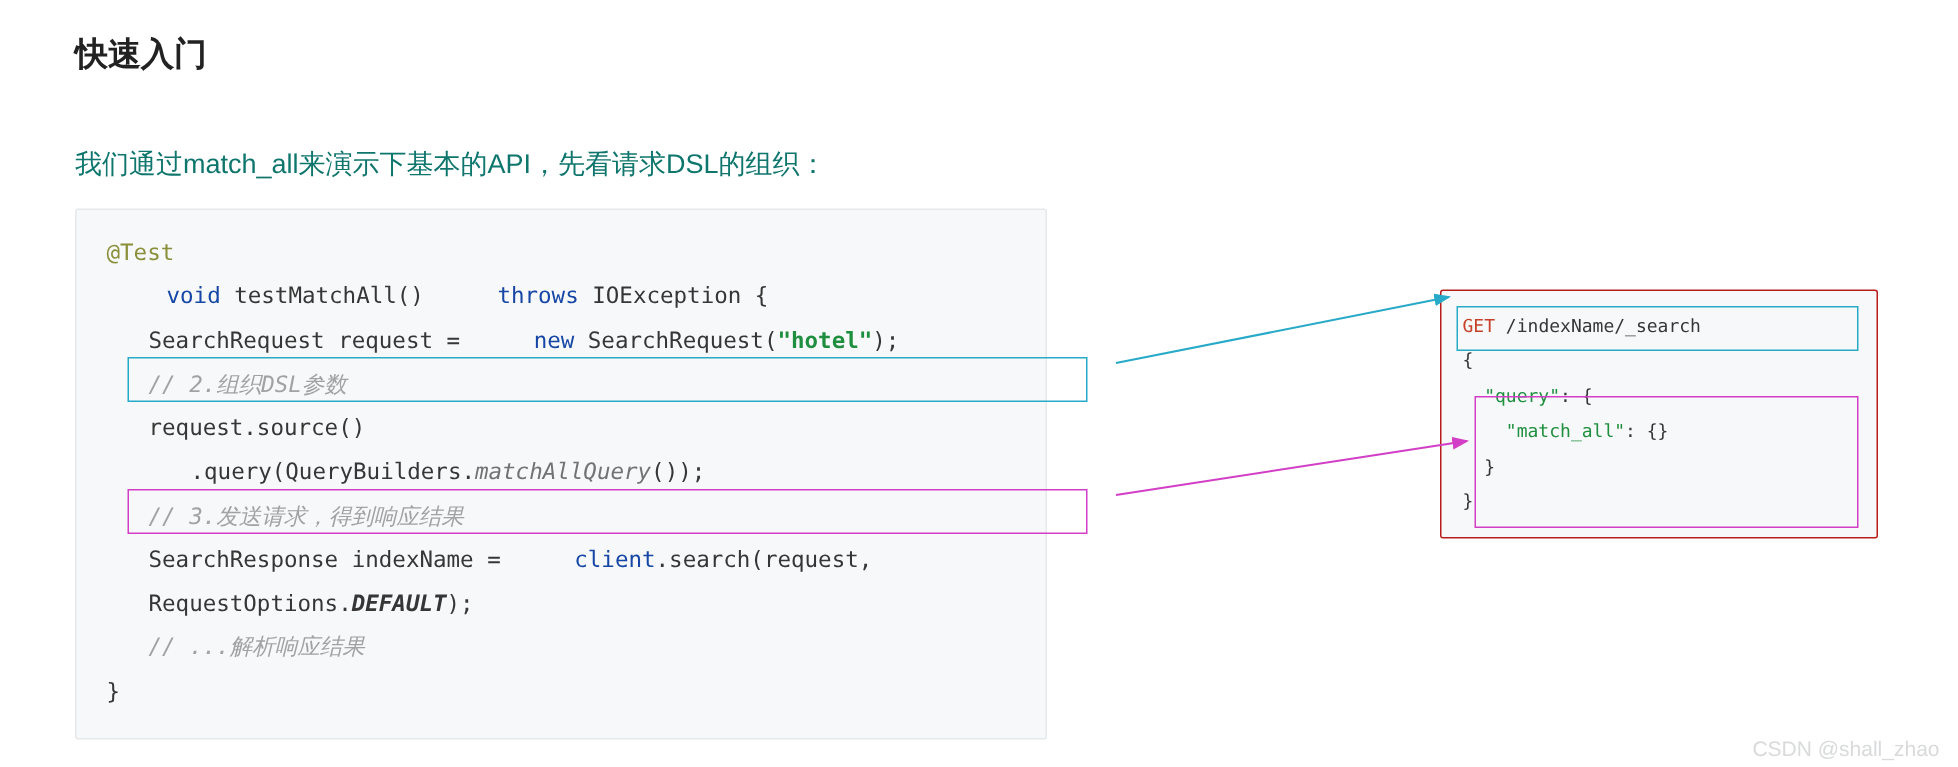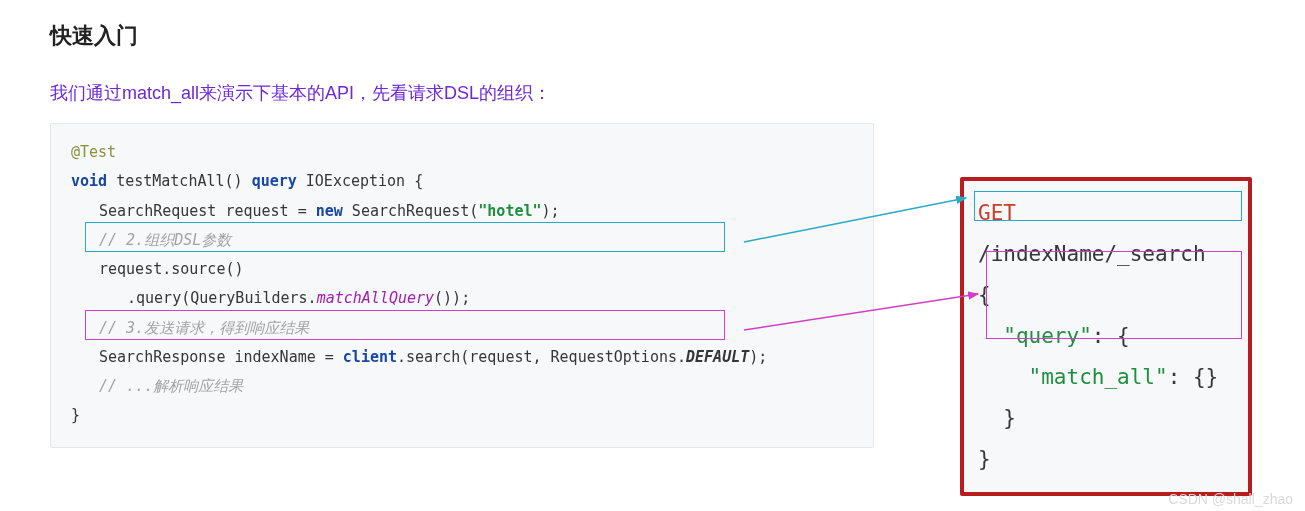--- a/index.html
+++ b/index.html
@@ -12,68 +12,68 @@
     padding: 0 50px;
   }
   h2 {
     font-size: 22px;
     font-weight: 700;
     color: #222;
     padding-top: 21px;
   }
   .intro {
     font-size: 18px;
-    color: #6d28d9;
-    margin-top: 30px;
+    color: #0f766e;
+    margin-top: 46px;
     margin-bottom: 18px;
   }
   .code-outer {
     position: relative;
   }
   .code-panel {
     background: #f7f8f9;
     border: 1px solid #e6e8ea;
     border-radius: 2px;
-    width: 824px;
+    width: 648px;
     padding: 14px 20px 16px;
     font-family: Consolas, Menlo, monospace;
     font-size: 15px;
     line-height: 1.95;
     color: #363636;
     position: relative;
   }
   .anno { color: #8a8f3a; }
-  .kw { color: #1646a6; font-weight: 700; }
+  .kw { color: #1646a6; font-weight: 400; margin-left: 40px; }
   .cmt { color: #a0a2a4; font-style: italic; }
   .str { color: #1e8f3f; font-weight: 700; }
-  .mth { color: #a21caf; font-style: italic; }
+  .mth { color: #737373; font-style: italic; }
   .const { font-weight: 700; font-style: italic; }
   .ind1 { padding-left: 28px; display: inline-block; }
   .ind2 { padding-left: 56px; display: inline-block; }
 
   .hl-box {
     position: absolute;
     background: transparent;
     z-index: 2;
     pointer-events: none;
   }
   .hl-teal  { border: 1.5px solid #27aac8; }
   .hl-pink  { border: 1.5px solid #d23ec5; }
 
   .dsl-panel {
     position: absolute;
     top: 54px;
     left: 910px;
     width: 292px;
     background: #f7f8f9;
-    border: 4px solid #b91c1c;
+    border: 1px solid #b91c1c;
     border-radius: 2px;
     padding: 12px 14px 12px;
     font-family: Consolas, Menlo, monospace;
-    font-size: 21px;
+    font-size: 12px;
     line-height: 1.95;
     color: #363636;
   }
   .dsl-panel .dsl-get { color: #c8402a; }
   .dsl-panel .jstr { color: #1e8f3f; }
 
   svg.connectors {
     position: absolute;
     top: 0; left: 0;
     width: 1305px;
@@ -95,21 +95,21 @@
 <body>
 
 <h2>快速入门</h2>
 <p class="intro">我们通过match_all来演示下基本的API，先看请求DSL的组织：</p>
 
 <div class="code-outer">
 
   <div class="code-panel">
     <div><span class="anno">@Test</span></div>
     <div>
-      <span class="kw">void</span><span> testMatchAll() </span><span class="kw">query</span><span> IOException {</span>
+      <span class="kw">void</span><span> testMatchAll() </span><span class="kw">throws</span><span> IOException {</span>
     </div>
     <div><span class="ind1"><span>SearchRequest request = </span><span class="kw">new</span><span> SearchRequest(</span><span class="str">"hotel"</span><span>);</span></span></div>
     <div><span class="ind1 cmt">// 2.组织DSL参数</span></div>
     <div><span class="ind1">request.source()</span></div>
     <div><span class="ind2"><span>.query(QueryBuilders.</span><span class="mth">matchAllQuery</span><span>());</span></span></div>
     <div><span class="ind1 cmt">// 3.发送请求，得到响应结果</span></div>
     <div><span class="ind1"><span>SearchResponse indexName = </span><span class="kw">client</span><span>.search(request, RequestOptions.</span><span class="const">DEFAULT</span><span>);</span></span></div>
     <div><span class="ind1 cmt">// ...解析响应结果</span></div>
     <div><span>}</span></div>
 

